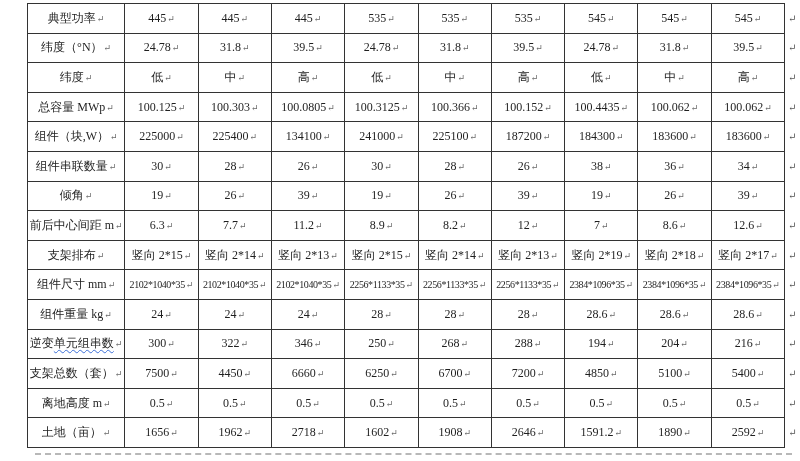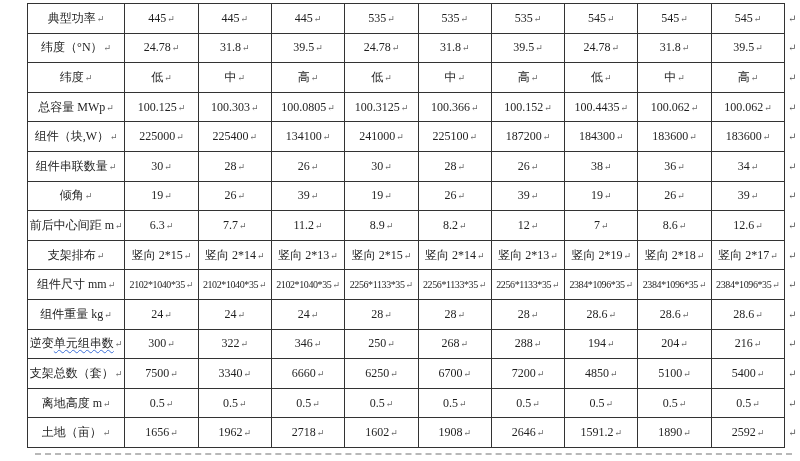--- a/index.html
+++ b/index.html
@@ -236,21 +236,21 @@
           <td><span class="val">268</span><span class="mark">↵</span></td>
           <td><span class="val">288</span><span class="mark">↵</span></td>
           <td><span class="val">194</span><span class="mark">↵</span></td>
           <td><span class="val">204</span><span class="mark">↵</span></td>
           <td><span class="val">216</span><span class="mark">↵</span></td>
           <td class="outside"><span class="rowend">↵</span></td>
         </tr>
         <tr>
           <td><span>支架总数（套）</span><span class="mark">↵</span></td>
           <td><span class="val">7500</span><span class="mark">↵</span></td>
-          <td><span class="val">3340</span><span class="mark">↵</span></td>
+          <td><span class="val">4450</span><span class="mark">↵</span></td>
           <td><span class="val">6660</span><span class="mark">↵</span></td>
           <td><span class="val">6250</span><span class="mark">↵</span></td>
           <td><span class="val">6700</span><span class="mark">↵</span></td>
           <td><span class="val">7200</span><span class="mark">↵</span></td>
           <td><span class="val">4850</span><span class="mark">↵</span></td>
           <td><span class="val">5100</span><span class="mark">↵</span></td>
           <td><span class="val">5400</span><span class="mark">↵</span></td>
           <td class="outside"><span class="rowend">↵</span></td>
         </tr>
         <tr>

